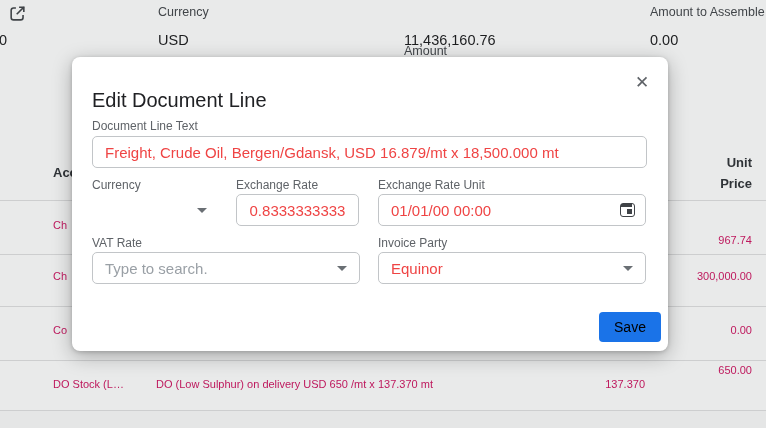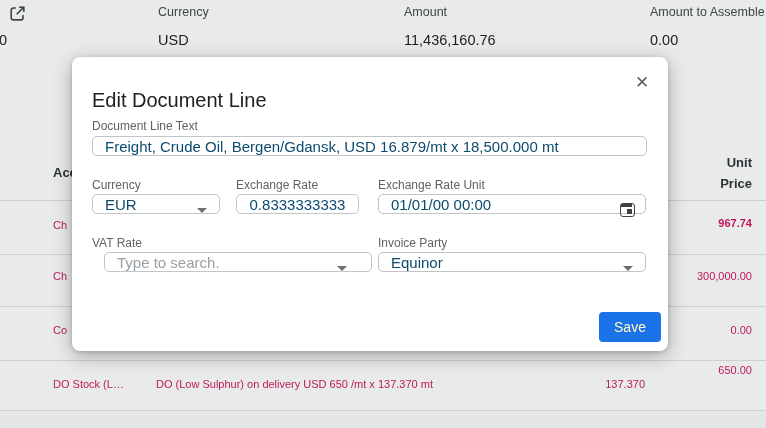--- a/index.html
+++ b/index.html
@@ -28,60 +28,60 @@
     border-radius:8px;box-shadow:0 5px 20px rgba(0,0,0,.28), 0 1px 4px rgba(0,0,0,.18);
   }
   .m-title{left:20px;top:17px;font-size:20px;color:#202124;margin-top:15px;}
   .m-close{
     right:12px;top:12px;width:28px;height:28px;border:none;background:none;cursor:pointer;
     font-size:17px;color:#5f6368;line-height:28px;text-align:center;padding:0;
     font-family:"Liberation Sans", sans-serif;
   }
   .lbl{font-size:12px;color:#5f6368;white-space:nowrap;}
   .ctrl{
-    height:20px;border:1px solid #c2c5c8;border-radius:5px;background:#fff;
-    font-family:"Liberation Sans", sans-serif;font-size:15px;color:#0c4a6e;
+    height:32px;border:1px solid #c2c5c8;border-radius:5px;background:#fff;
+    font-family:"Liberation Sans", sans-serif;font-size:15px;color:#ef4444;
     padding:0 12px;box-sizing:border-box;outline:none;
   }
   .ctrl::placeholder{color:#9aa0a6;}
   .caret{
     width:0;height:0;border-left:5px solid transparent;border-right:5px solid transparent;
     border-top:5.5px solid #6a6f74;pointer-events:none;
   }
   
   .cal{width:15px;height:14px;border:1.8px solid #3f4347;border-radius:3px;box-sizing:border-box;}
   .cal::before{content:'';position:absolute;left:0px;top:0px;width:11.4px;height:3.2px;background:#3f4347;}
   .cal::after{content:'';position:absolute;right:2px;bottom:2.5px;width:4.6px;height:4.6px;background:#3f4347;}
   .icon-btn{border:none;background:none;padding:0;cursor:pointer;position:absolute;}
 
   .btn-cancel{
     left:452px;top:256px;height:30px;padding:0 14px;border:none;background:none;cursor:pointer;
     font-family:"Liberation Sans", sans-serif;font-size:14px;font-weight:500;color:#1a73e8;
   }
   .btn-save{
     left:527px;top:255px;width:62px;height:30px;border:none;border-radius:4px;cursor:pointer;
-    background:#1a73e8;color:#fef9c3;font-family:"Liberation Sans", sans-serif;
+    background:#1a73e8;color:#000000;font-family:"Liberation Sans", sans-serif;
     font-size:14px;font-weight:500;
   }
 </style>
 </head>
 <body>
 
 <div class="abs" style="left:0;top:0;width:766px;height:428px;">
 
   <span class="abs openlink-icon">
     <svg width="19" height="19" viewBox="0 0 24 24" fill="none" stroke="#3f4347" stroke-width="2">
       <path d="M10 5H7a3 3 0 0 0-3 3v9a3 3 0 0 0 3 3h9a3 3 0 0 0 3-3v-3"></path>
       <path d="M14 4h6v6"></path>
       <path d="M20 4l-9 9"></path>
     </svg>
   </span>
 
   <span class="abs bg-header" style="left:158px;">Currency</span>
-  <span class="abs bg-header" style="left:404px;">Amount</span>
+  <span class="abs bg-header" style="left:404px;margin-top:39px;">Amount</span>
   <span class="abs bg-header" style="left:650px;">Amount to Assemble</span>
 
   <span class="abs bg-value" style="left:-9px;">00</span>
   <span class="abs bg-value" style="left:158px;">USD</span>
   <span class="abs bg-value" style="left:404px;">11,436,160.76</span>
   <span class="abs bg-value" style="left:650px;">0.00</span>
 
   <span class="abs grid-head clip" style="left:53px;top:165px;">Acc</span>
   <div class="abs grid-head right-col" style="top:152px;line-height:21px;">
     <span>Unit</span><br>
@@ -89,21 +89,21 @@
   </div>
 
   <div class="abs divider" style="top:200px;"></div>
   <div class="abs divider" style="top:254px;"></div>
   <div class="abs divider" style="top:306px;"></div>
   <div class="abs divider" style="top:360px;"></div>
   <div class="abs divider" style="top:410px;"></div>
   <div class="abs footer-band"></div>
 
   <span class="abs grid-val clip" style="left:53px;top:219px;">Ch</span>
-  <span class="abs grid-val right-col" style="top:217px;font-weight:bold;">967.74</span>
+  <span class="abs grid-val right-col" style="top:234px;">967.74</span>
 
   <span class="abs grid-val clip" style="left:53px;top:270px;">Ch</span>
   <span class="abs grid-val right-col" style="top:270px;">300,000.00</span>
 
   <span class="abs grid-val clip" style="left:53px;top:324px;">Co</span>
   <span class="abs grid-val right-col" style="top:324px;">0.00</span>
 
   <span class="abs grid-val" style="left:53px;top:378px;">DO Stock (L…</span>
   <span class="abs grid-val" style="left:156px;top:378px;">DO (Low Sulphur) on delivery USD 650 /mt x 137.370 mt</span>
   <span class="abs grid-val" style="right:121px;top:378px;text-align:right;">137.370</span>
@@ -112,34 +112,33 @@
 
 <div class="abs modal">
 
   <span class="abs m-title">Edit Document Line</span>
   <button class="abs m-close">✕</button>
 
   <span class="abs lbl" style="left:20px;top:62px;">Document Line Text</span>
   <input class="abs ctrl" style="left: 20px; top: 79px; width: 555px;" value="Freight, Crude Oil, Bergen/Gdansk, USD 16.879/mt x 18,500.000 mt">
 
   <span class="abs lbl" style="left:20px;top:121px;">Currency</span>
-  <input class="abs ctrl" readonly="" style="left: 20px; top: 137px; width: 128px;" value="EUR">
   <span class="abs caret" style="left:125px;top:151px;"></span>
 
   <span class="abs lbl" style="left:164px;top:121px;">Exchange Rate</span>
   <input class="abs ctrl" style="left: 164px; top: 137px; width: 123px; text-align: center;" value="0.8333333333">
 
   <span class="abs lbl" style="left:306px;top:121px;">Exchange Rate Unit</span>
   <input class="abs ctrl" style="left: 306px; top: 137px; width: 268px;" value="01/01/00 00:00">
   <button class="icon-btn" style="left:548px;top:146px;width:16px;height:15px;">
     <span class="abs cal" style="left:0;top:0;"></span>
   </button>
 
   <span class="abs lbl" style="left:20px;top:179px;">VAT Rate</span>
-  <input class="abs ctrl" style="left: 20px; top: 195px; width: 268px; margin-left: 12px;" placeholder="Type to search.">
+  <input class="abs ctrl" style="left: 20px; top: 195px; width: 268px;" placeholder="Type to search.">
   <span class="abs caret" style="left:265px;top:209px;"></span>
 
   <span class="abs lbl" style="left:306px;top:179px;">Invoice Party</span>
   <input class="abs ctrl" readonly="" style="left: 306px; top: 195px; width: 268px;" value="Equinor">
   <span class="abs caret" style="left:551px;top:209px;"></span>
 
   <button class="abs btn-save">Save</button>
 </div>
 
 </body></html>

